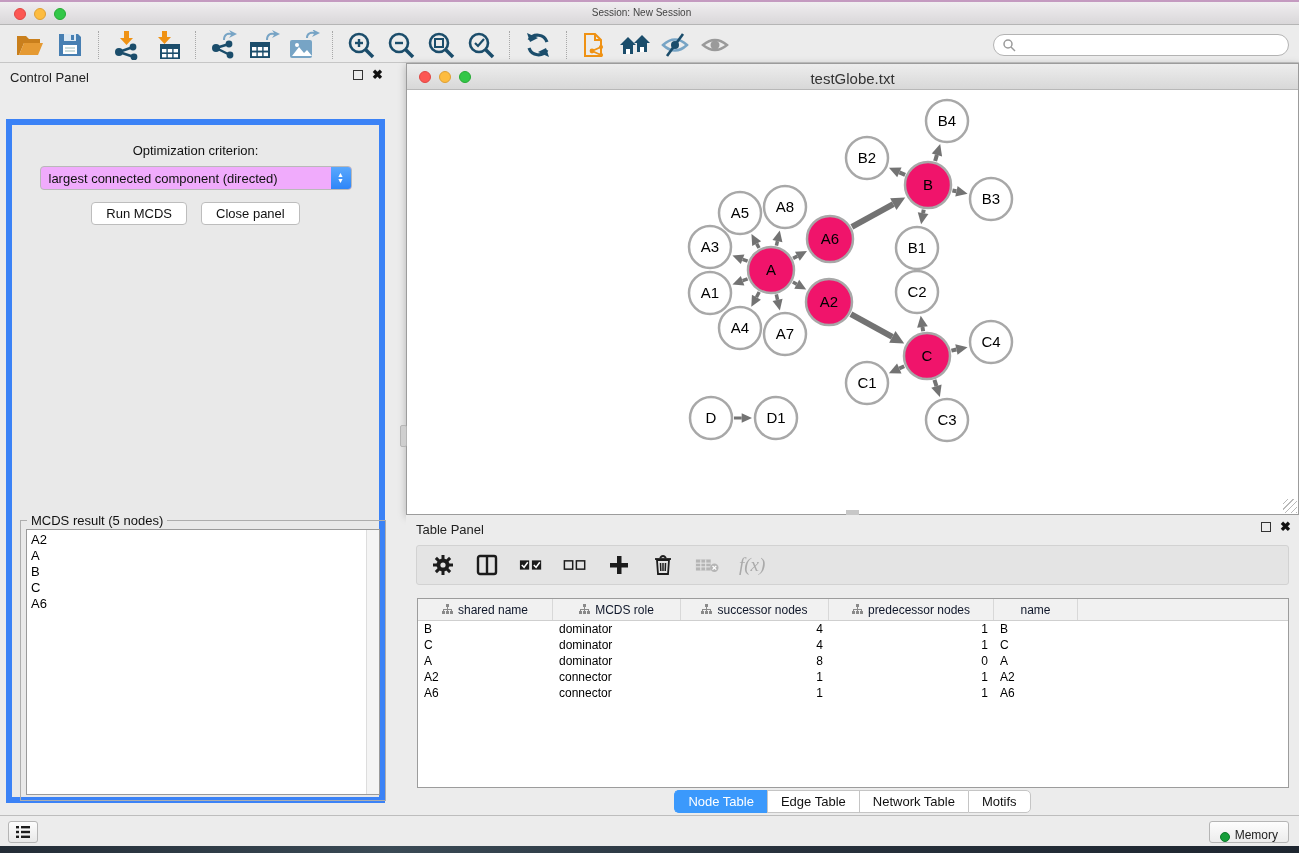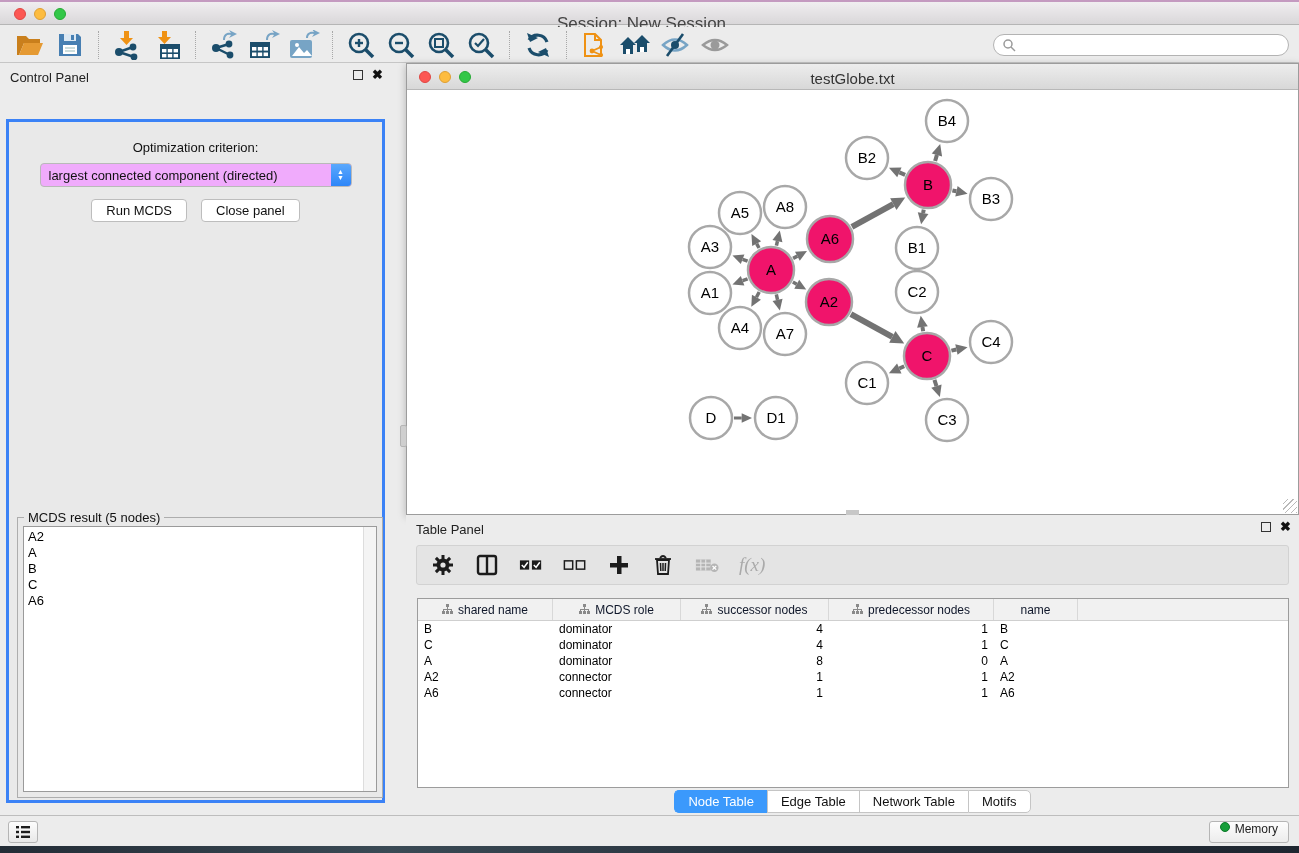--- a/index.html
+++ b/index.html
@@ -10,21 +10,21 @@
   #titlebar { position:absolute; left:0; top:0; width:1299px; height:25px;
     background:linear-gradient(#f0eef0,#d9d7d9); border-top:2px solid #c49ac0;
     border-bottom:1px solid #b5b5b5; }
   .lights { position:absolute; top:6px; display:flex; gap:8px; }
   #titlebar .lights { left:14px; }
   .light { width:12px; height:12px; border-radius:50%; }
   .light.red   { background:#fc5753; border:1px solid #df4744; }
   .light.yellow{ background:#fdbc40; border:1px solid #de9f34; }
   .light.green { background:#33c748; border:1px solid #27aa35; }
   #window-title { position:absolute; left:0; right:16px; top:5px; text-align:center;
-    font-size:17px; color:#444;margin-top:7px; }
+    font-size:10px; color:#444; }
 
   
   #toolbar { position:absolute; left:0; top:27px; width:1299px; height:36px;
     background:#ececec; border-bottom:1px solid #c6c6c6;
     display:flex; align-items:center; padding:0 10px; }
   .tb-group { display:flex; align-items:center; }
   .tb-sep { width:1px; height:28px; border-left:1px dotted #a8a8a8; margin:0 8px; }
   .tb-btn { width:40px; height:32px; display:flex; align-items:center; justify-content:center;
     cursor:default; }
   #search-wrap { margin-left:auto; }
@@ -41,21 +41,21 @@
   .ph-close { font-size:13px; font-weight:bold; color:#111; line-height:10px; }
 
   #cp-tabs { position:absolute; left:0; top:32px; width:100%; display:flex; justify-content:center; }
   .cp-tab { font-size:13px; padding:4px 13px; background:#fff; border:1px solid #c9c9c9;
     border-right:none; color:#111; }
   .cp-tab:first-child { border-radius:4px 0 0 4px; }
   .cp-tab:last-child  { border-radius:0 4px 4px 0; border-right:1px solid #c9c9c9; }
   .cp-tab.active { background:#3b99fc; border-color:#3b99fc; color:#fff; }
 
   #cp-content { position:absolute; left:6px; top:56px; width:379px; height:684px;
-    background:#e9e9e9; border:3px solid #3b82f6; }
+    background:#e9e9e9; border:6px solid #3b82f6; }
   #opt-label { margin-top:18px; text-align:center; font-size:13px; color:#111; }
   #opt-select { position:relative; margin:8px auto 0; width:312px; height:24px; background:#f0abfc;
     border:1px solid #b9b9b9; border-radius:4px; display:flex; align-items:center; }
   #opt-select .sel-text { flex:1; font-size:13px; padding:0 8px; color:#111; white-space:nowrap; }
   #opt-select .sel-stepper { width:20px; height:22px; background:linear-gradient(#5aa8fd,#2e86f8);
     border-radius:0 3px 3px 0; display:flex; flex-direction:column; align-items:center;
     justify-content:center; color:#fff; font-size:7px; line-height:6px; }
   #cp-buttons { margin-top:12px; display:flex; justify-content:center; gap:14px; }
   .cp-btn { font-size:13px; background:#fff; border:1px solid #bdbdbd; border-radius:4px;
     padding:3px 14px; color:#111; }
@@ -112,21 +112,21 @@
   .tp-tab.active { background:#3b99fc; border-color:#3b99fc; color:#fff; }
 
   
   #statusbar { position:absolute; left:0; top:815px; width:1299px; height:31px;
     background:#ececec; border-top:1px solid #bdbdbd; }
   #sb-list-btn { position:absolute; left:8px; top:5px; width:30px; height:22px;
     background:linear-gradient(#fdfdfd,#e8e8e8); border:1px solid #b5b5b5; border-radius:3px;
     display:flex; align-items:center; justify-content:center; }
   #memory-btn { position:absolute; right:10px; top:5px; height:22px;
     background:linear-gradient(#fdfdfd,#ececec); border:1px solid #b5b5b5; border-radius:3px;
-    display:flex; align-items:flex-start; gap:5px; padding:0 10px; font-size:12px; color:#222; }
+    display:flex; align-items:flex-end; gap:5px; padding:0 10px; font-size:12px; color:#222; }
   #memory-dot { width:10px; height:10px; border-radius:50%; background:#169e3a; border:1px solid #0d7a2a; }
   #desktop-strip { position:absolute; left:0; top:846px; width:1299px; height:7px;
     background:linear-gradient(90deg,#232c36,#3a4a55 30%,#27313c 60%,#1e2630); }
 </style>
 </head>
 <body>
 
 <div id="titlebar">
   <div class="lights">
     <div class="light red"></div>

